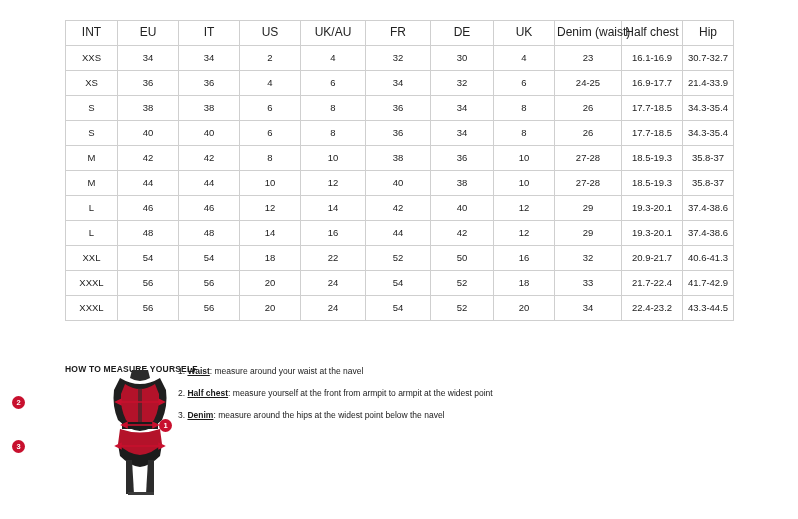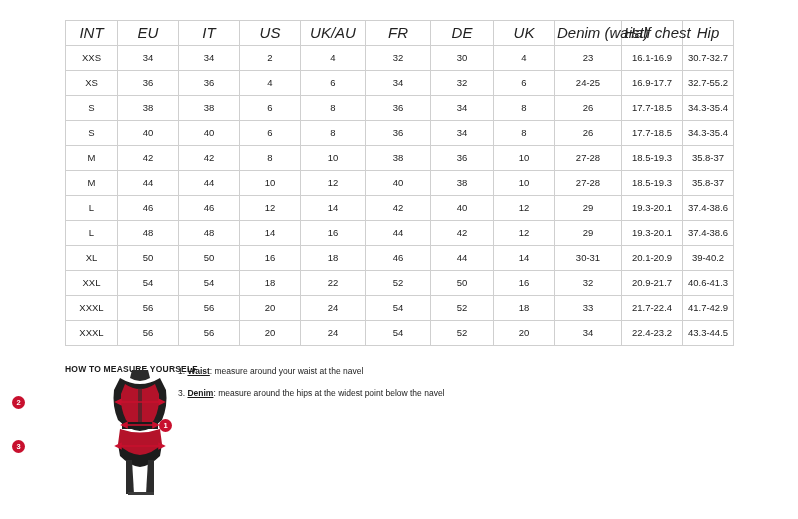--- a/index.html
+++ b/index.html
@@ -39,23 +39,22 @@
     text-align: center;
     vertical-align: middle;
     font-size: 9.5px;
     font-weight: normal;
     color: #222;
     padding: 0 2px;
     line-height: 1.1;
     white-space: nowrap;
   }
   table.size-table th {
-    font-size: 15px;
+    font-size: 12px;
     font-weight: normal;
-    font-style: italic;
   }
   
   col.c0 { width: 52px; }
   col.c1 { width: 61px; }
   col.c2 { width: 61px; }
   col.c3 { width: 61px; }
   col.c4 { width: 65px; }
   col.c5 { width: 65px; }
   col.c6 { width: 63px; }
   col.c7 { width: 61px; }
@@ -163,21 +162,21 @@
           <td>XS</td>
           <td>36</td>
           <td>36</td>
           <td>4</td>
           <td>6</td>
           <td>34</td>
           <td>32</td>
           <td>6</td>
           <td>24-25</td>
           <td>16.9-17.7</td>
-          <td>32.7-55.2</td>
+          <td>21.4-33.9</td>
         </tr>
         <tr>
           <td>S</td>
           <td>38</td>
           <td>38</td>
           <td>6</td>
           <td>8</td>
           <td>36</td>
           <td>34</td>
           <td>8</td>
@@ -244,33 +243,20 @@
           <td>14</td>
           <td>16</td>
           <td>44</td>
           <td>42</td>
           <td>12</td>
           <td>29</td>
           <td>19.3-20.1</td>
           <td>37.4-38.6</td>
         </tr>
         <tr>
-          <td>XL</td>
-          <td>50</td>
-          <td>50</td>
-          <td>16</td>
-          <td>18</td>
-          <td>46</td>
-          <td>44</td>
-          <td>14</td>
-          <td>30-31</td>
-          <td>20.1-20.9</td>
-          <td>39-40.2</td>
-        </tr>
-        <tr>
           <td>XXL</td>
           <td>54</td>
           <td>54</td>
           <td>18</td>
           <td>22</td>
           <td>52</td>
           <td>50</td>
           <td>16</td>
           <td>32</td>
           <td>20.9-21.7</td>
@@ -347,17 +333,20 @@
     <div class="bullet" style="left: 79px; top: 51px;">1</div>
     <div class="bullet" style="left: -68px; top: 28px;">2</div>
     <div class="bullet" style="left: -68px; top: 72px;">3</div>
   </div>
 
   <div class="instructions">
     <div class="line">
       <span>1. </span><b>Waist</b><span>: measure around your waist at the navel</span>
     </div>
     <div class="line">
+      <span>2. </span><b>Half chest</b><span>: measure yourself at the front from armpit to armpit at the widest point</span>
+    </div>
+    <div class="line">
       <span>3. </span><b>Denim</b><span>: measure around the hips at the widest point below the navel</span>
     </div>
   </div>
 
 </div>
 
 </body></html>

